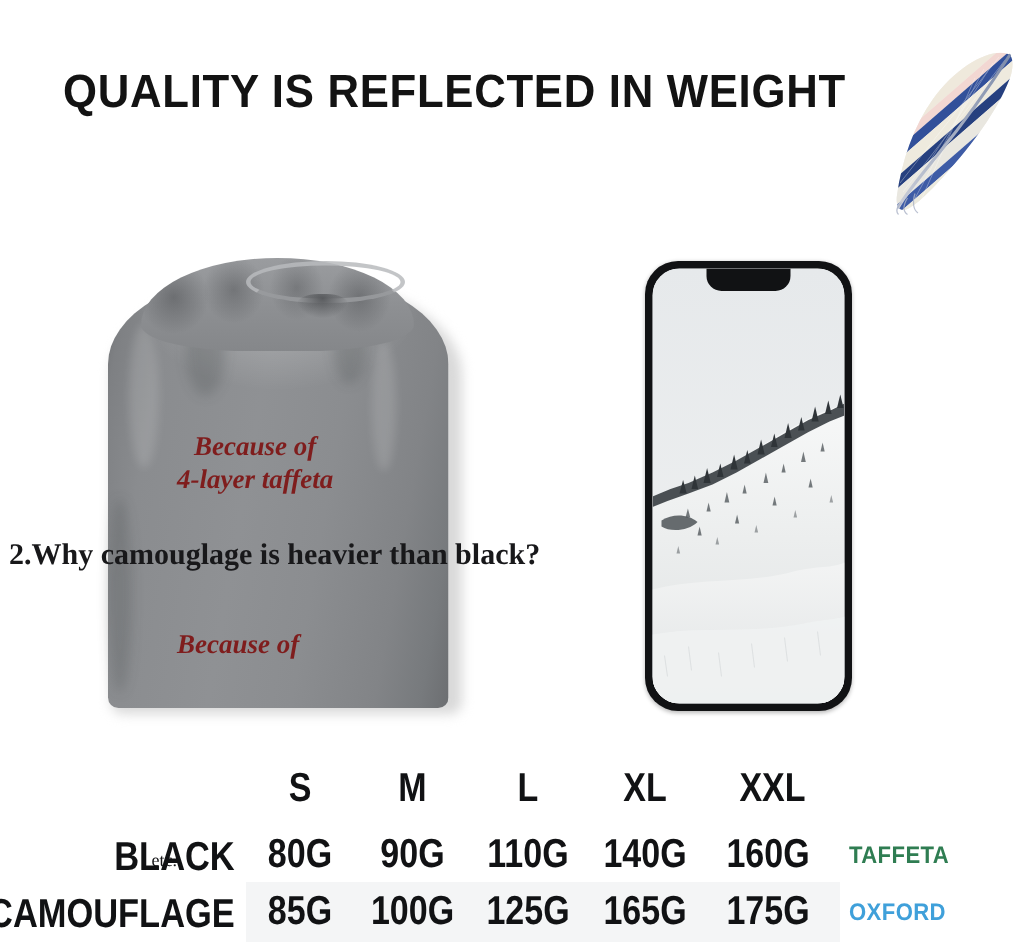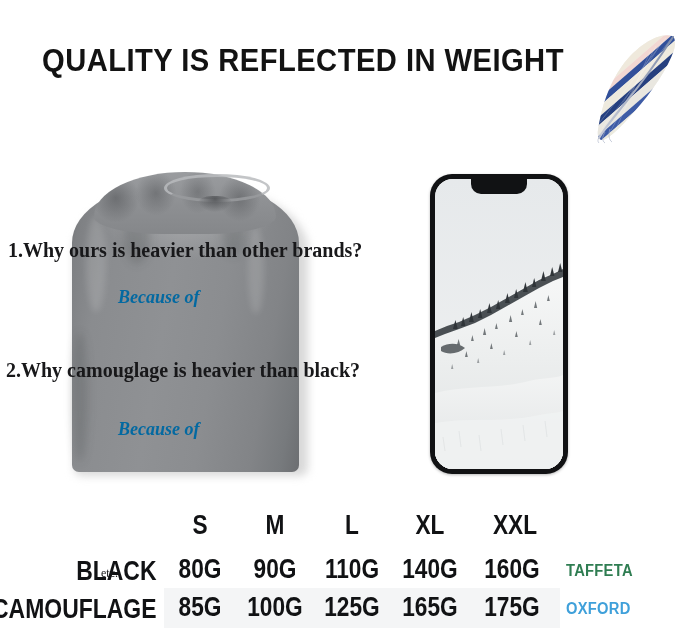--- a/index.html
+++ b/index.html
@@ -132,21 +132,21 @@
   }
   #q1 { left: 8px;  top: 239px; font-size: 20px; }
   #q2 { left: 6px;  top: 359px; font-size: 20px; }
   .atext {
     position: absolute;
     font-family: "Liberation Serif", serif;
     font-weight: bold;
     font-style: italic;
     font-size: 18px;
     line-height: 22px;
-    color: #0369a1;
+    color: #7f1d1d;
     text-align: center;
     white-space: nowrap;
   }
   #a1 { left: 118px; top: 286px; }
   #a2 { left: 118px; top: 418px; }
 
   
   #phone {
     position: absolute;
     left: 430px;
@@ -313,23 +313,23 @@
       <div class="bag-shade" style="left:52px;  top:24px;  width:26px; height:58px;"></div>
       <div class="bag-shade" style="left:150px; top:22px;  width:22px; height:52px;"></div>
       <div class="bag-shade" style="left:0px;   top:150px; width:16px; height:130px;"></div>
     </div>
     <div id="bag-top">
       <div id="bag-drawstring"></div>
       <div id="bag-pucker"></div>
     </div>
   </div>
 
-  <div class="qtext" id="q1">1.Why ours is heavier than other brands?</div>
   <div class="atext" id="a1">
     <div>Because of</div>
+    <div>4-layer taffeta</div>
   </div>
 
   <div class="qtext" id="q2">2.Why camouglage is heavier than black?</div>
   <div class="atext" id="a2">
     <div>Because of</div>
   </div>
 
   <div id="phone">
     <div id="phone-screen">
       <div id="phone-notch"></div>

